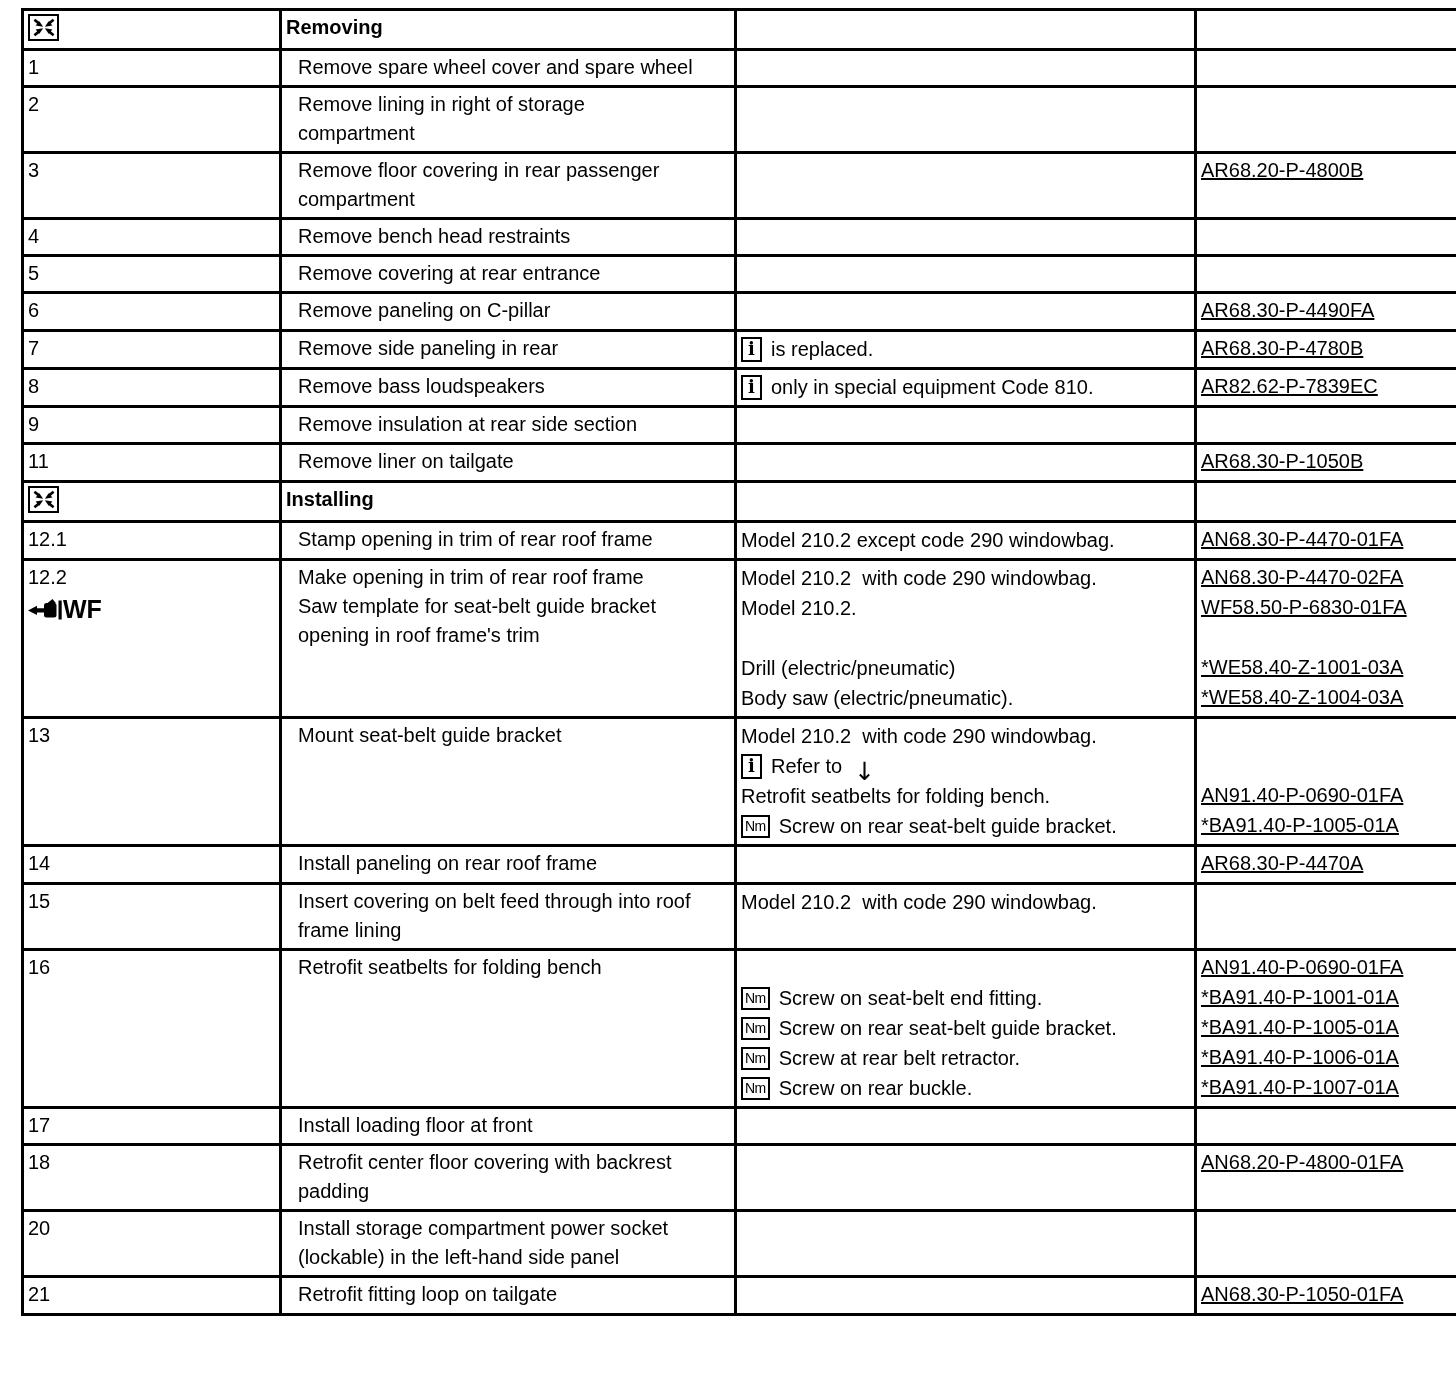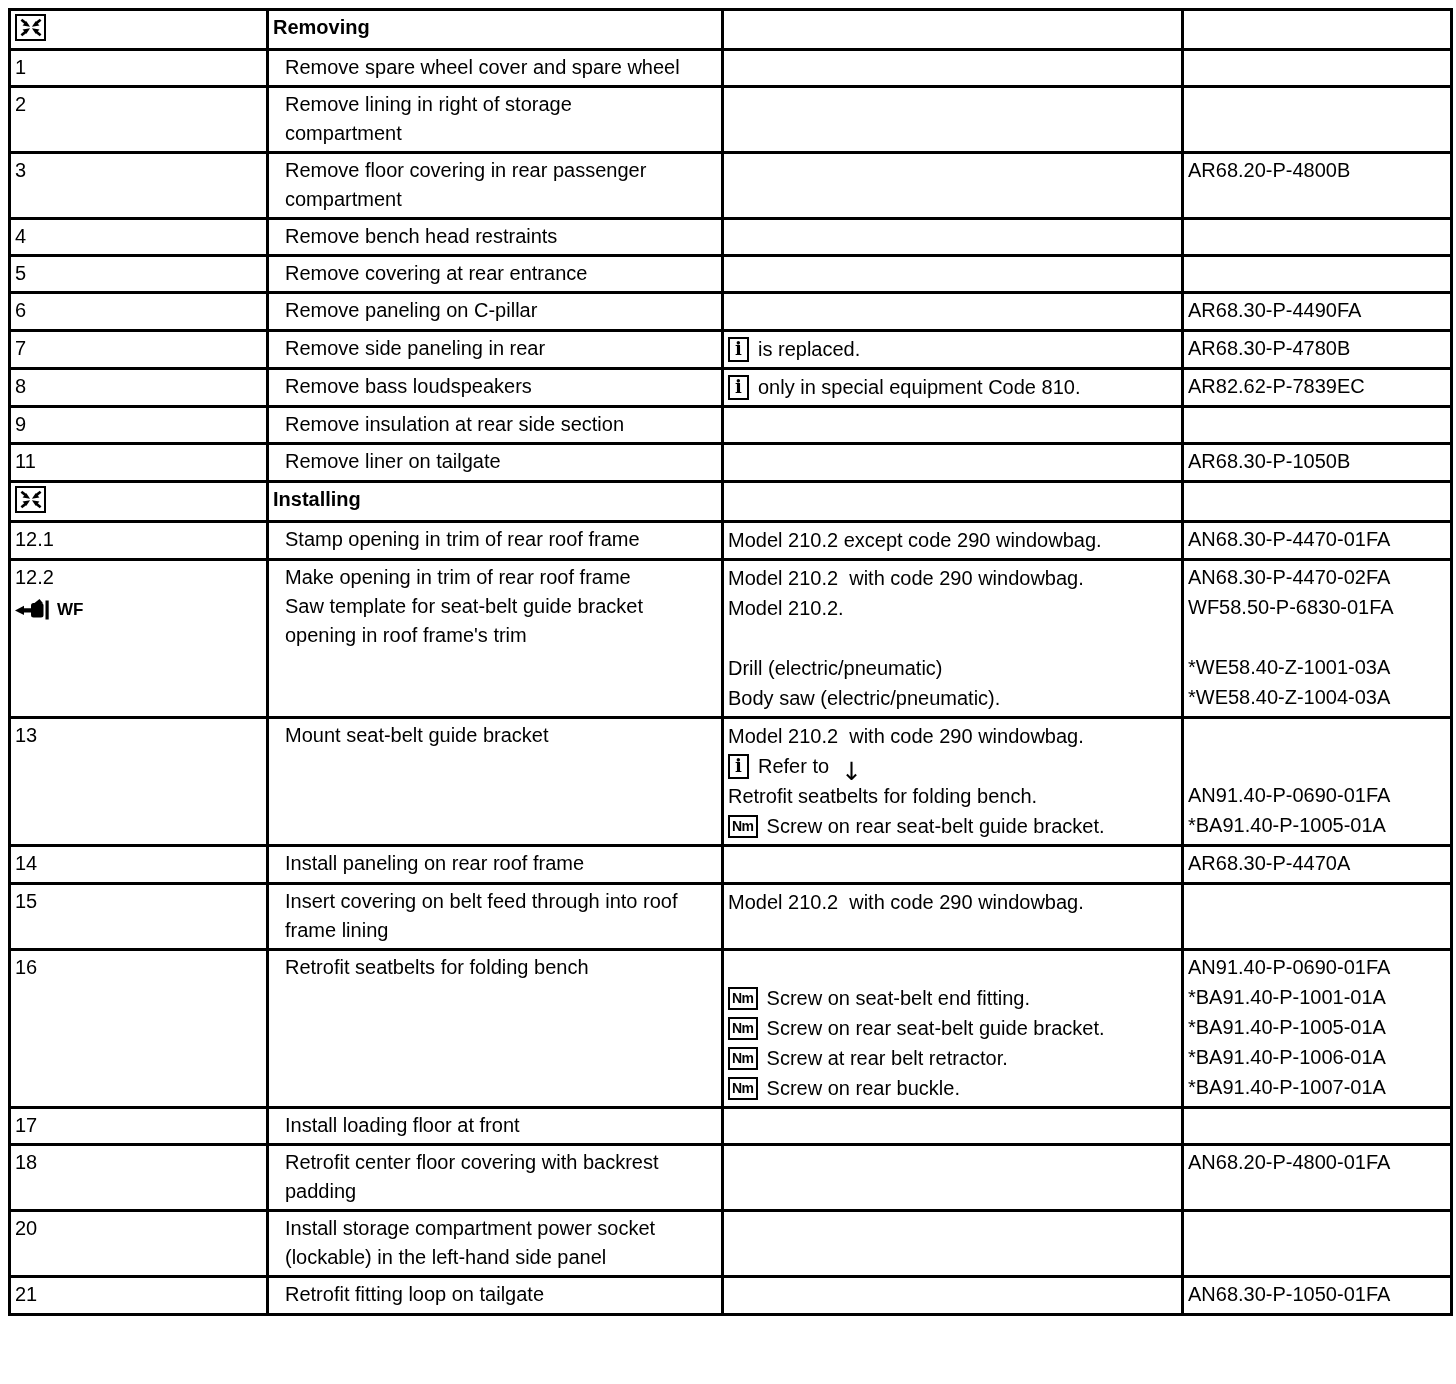--- a/index.html
+++ b/index.html
@@ -1,20 +1,20 @@
 <!DOCTYPE html>
 <html><head>
 <meta charset="utf-8">
 <style>
   html, body { margin: 0; padding: 0; background: #ffffff; }
   .page {
     width: 1456px;
     height: 1384px;
     box-sizing: border-box;
-    padding: 8px 8px;
+    padding: 8px 21px;
     background: #ffffff;
     font-family: "Liberation Sans", "DejaVu Sans", sans-serif;
     color: #000;
   }
   table.proc {
     border-collapse: collapse;
     table-layout: fixed;
     width: 100%;
     border: 2px solid #000;
   }
@@ -22,45 +22,45 @@
     border: 3px solid #000;
     vertical-align: top;
     padding: 2px 6px 3px 4px;
     font-size: 20px;
     line-height: 29px;
     overflow: hidden;
   }
   .section-title { font-weight: bold; }
   .dline { min-height: 29px; white-space: pre-wrap; margin-left: 12px; }
   .nline { display: flex; align-items: center; min-height: 30px; white-space: pre-wrap; }
-  .rline { min-height: 30px; white-space: pre; }
+  .rline { min-height: 30px; white-space: pre; text-decoration: underline; }
   .numline { min-height: 29px; }
   .ibox {
     box-sizing: border-box; flex: none;
     display: inline-flex; align-items: center; justify-content: center;
     width: 21px; height: 25px; border: 2.5px solid #000;
     font-family: "DejaVu Serif", serif; font-weight: bold; font-size: 18px;
     margin-right: 9px; line-height: 1;
   }
   .nmbox {
     box-sizing: border-box; flex: none;
     display: inline-flex; align-items: center; justify-content: center;
     height: 23px; min-width: 26px; padding: 0 2px; border: 2.5px solid #000;
-    font-weight: bold; font-size: 14px; letter-spacing: -0.5px;
+    font-weight: normal; font-size: 14px; letter-spacing: -0.5px;
     margin-right: 9px; line-height: 1;
   }
   .cbox {
     box-sizing: border-box;
     display: inline-flex; align-items: center; justify-content: center;
     width: 31px; height: 27px; border: 2.5px solid #000;
     margin-top: 1px;
   }
   .wf-badge {
-    display: flex; align-items: center; gap: 7px;
-    font-weight: bold; font-size: 17px; margin-top: 3px;
+    display: flex; align-items: center; 
+    font-weight: bold; font-size: 25px; margin-top: 3px;
   }
   .down-arrow {
     font-size: 25px; line-height: 1;
     position: relative; top: 5px; margin-left: 12px;
     font-family: "DejaVu Sans", sans-serif;
   }
   .tall-cell { min-height: 160px; }
 </style>
 </head>
 <body>

